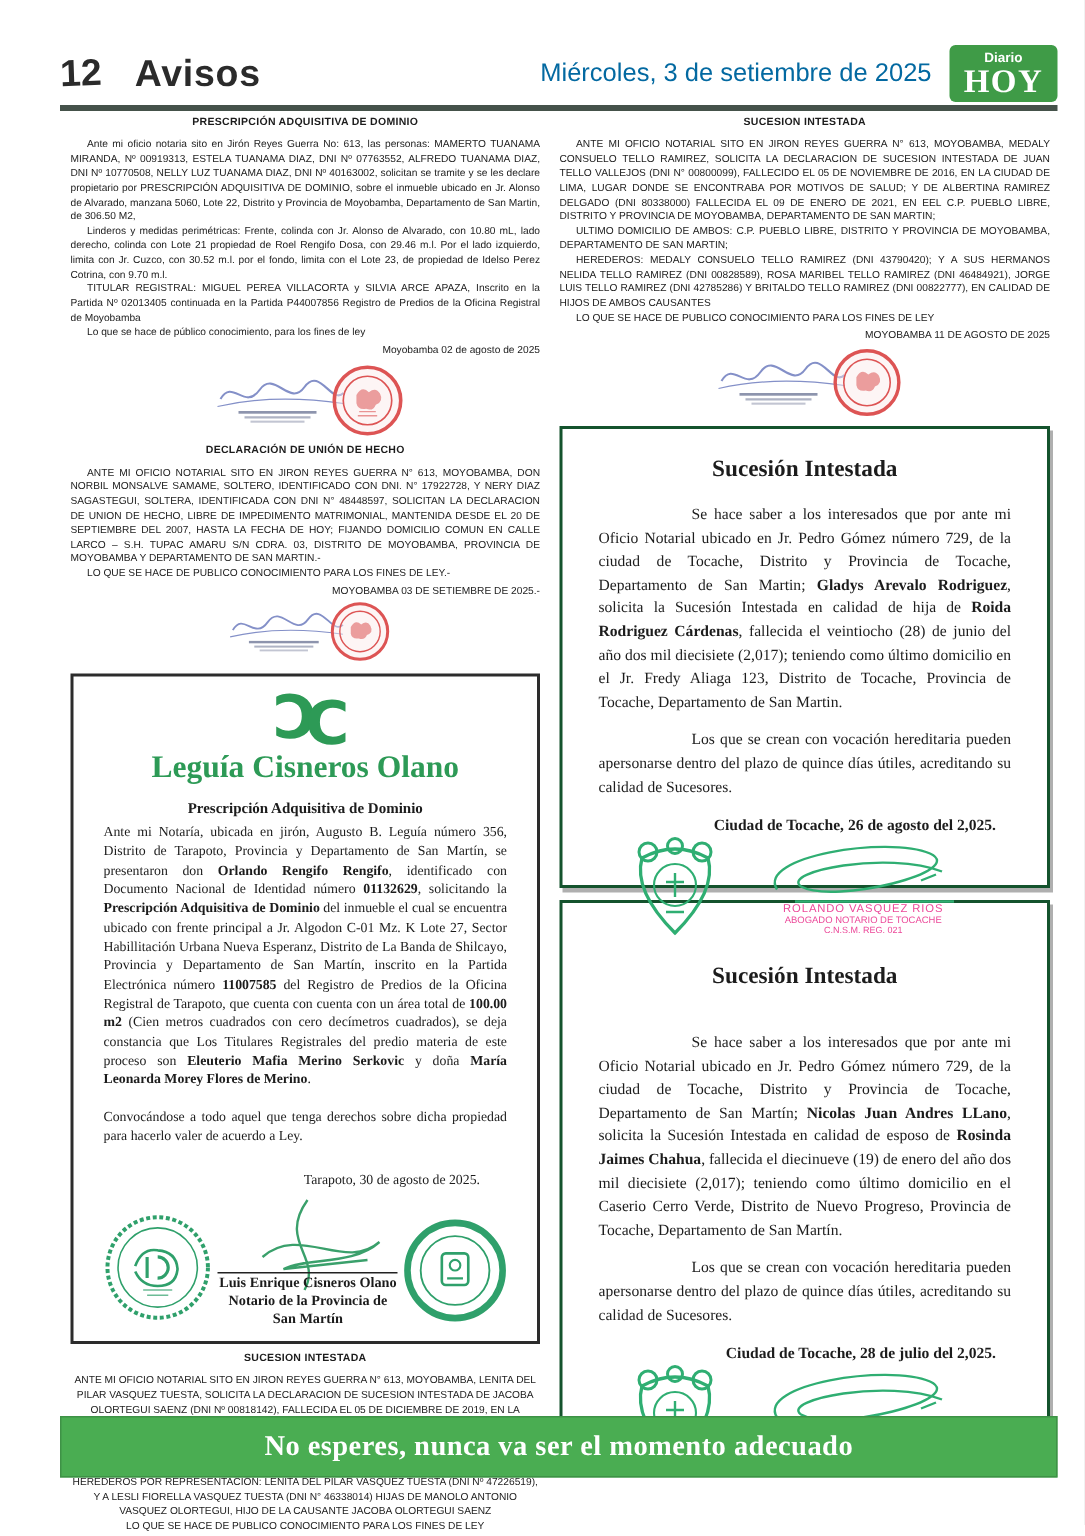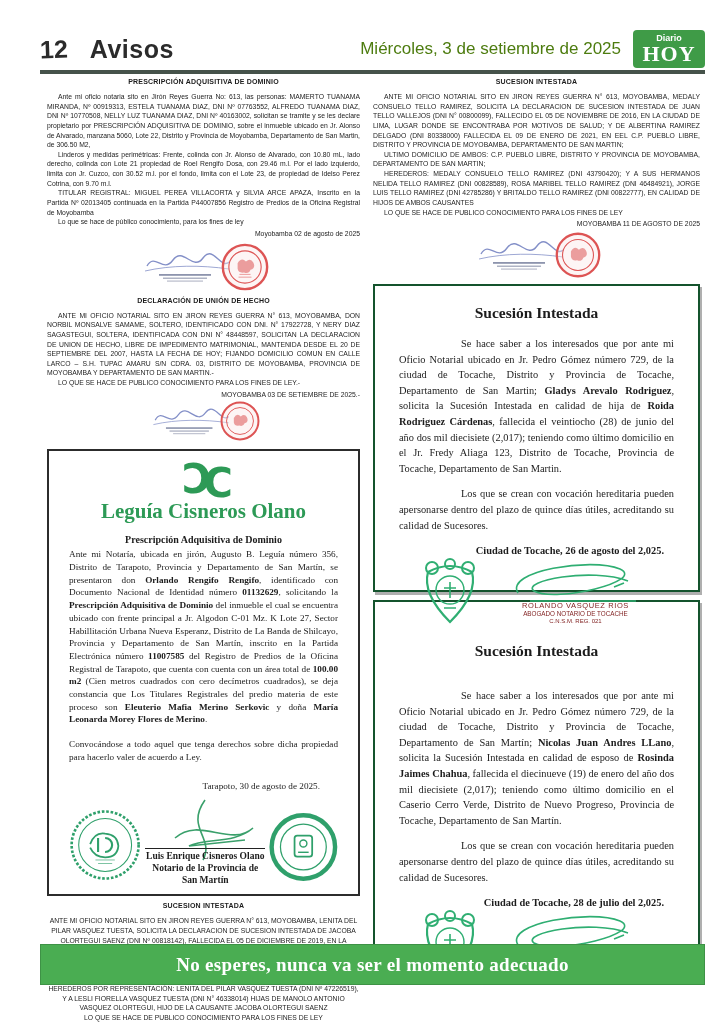--- a/index.html
+++ b/index.html
@@ -4,21 +4,21 @@
 <style>
   html,body{margin:0;padding:0;background:#e8e8e8;}
   .page{position:relative;width:723px;height:1024px;background:#ffffff;margin:0 auto;overflow:hidden;
         font-family:"Liberation Sans",sans-serif;color:#1c1c1c;}
   
   .hdr{position:absolute;left:40px;top:30px;width:665px;display:flex;align-items:center;justify-content:space-between;}
   .hdr-left{display:flex;align-items:baseline;gap:22px;}
   .pgnum{font-size:25px;font-weight:bold;color:#2b2b2b;transform:rotate(-2deg);}
   .section{font-size:25px;font-weight:bold;color:#2b2b2b;letter-spacing:.5px;}
   .hdr-right{display:flex;align-items:center;gap:12px;}
-  .edate{font-size:17px;color:#4d7c0f;}
+  .edate{font-size:17px;color:#0369a1;}
   .logo{width:72px;height:38px;background:#3f9b47;border-radius:4px;display:flex;flex-direction:column;
         align-items:center;justify-content:center;line-height:1;}
   .logo-top{color:#fff;font-size:9px;font-weight:bold;}
   .logo-main{color:#fff;font-size:22px;font-weight:bold;letter-spacing:1px;font-family:"Liberation Serif",serif;}
   .rule{position:absolute;left:40px;top:70px;width:665px;height:3.5px;background:#45524a;}
   
   .col{position:absolute;top:78px;}
   .col.left{left:47px;width:313px;}
   .col.right{left:373px;width:327px;}
   .notice h3{margin:0 0 7px 0;text-align:center;font-size:7px;font-weight:bold;letter-spacing:.2px;}
@@ -47,21 +47,21 @@
         font-family:"Liberation Serif",serif;padding:14px 24px 10px 24px;display:flex;flex-direction:column;}
   .tbox.b1{height:308px;margin-top:0;}
   .tbox.b2{height:354px;margin-top:8px;padding-top:36px;}
   .t-title{text-align:center;font-weight:bold;font-size:15.5px;margin:4px 0 14px 0;}
   .t-body{font-size:10.4px;line-height:1.5;text-align:justify;text-indent:62px;margin:0 0 10px 0;}
   .t-body .b{font-weight:bold;}
   .t-date{text-align:right;font-weight:bold;font-size:10.4px;margin:2px 10px 0 0;}
   .t-seals{display:flex;align-items:flex-end;justify-content:center;gap:14px;margin-top:auto;padding-bottom:2px;}
   .t-signblock{display:flex;flex-direction:column;align-items:center;}
   .t-signblock svg{margin-bottom:-16px;}
-  .t-name{color:#7f1d1d;text-align:center;line-height:1.3;font-family:"Liberation Sans",sans-serif;}
+  .t-name{color:#ec4899;text-align:center;line-height:1.3;font-family:"Liberation Sans",sans-serif;}
   .t-name .l1{font-size:7.5px;letter-spacing:.6px;}
   .t-name .l2{font-size:6.3px;}
   .t-name .l3{font-size:6px;}
   
   .banner{position:absolute;left:40px;top:944px;width:665px;height:41px;background:#4aad52;border:1px solid #3e9246;
           box-sizing:border-box;display:flex;align-items:center;justify-content:center;}
   .banner span{color:#fff;font-weight:bold;font-size:19px;font-family:"Liberation Serif",serif;letter-spacing:.3px;}
   svg{display:block;}
 </style>
 </head>

